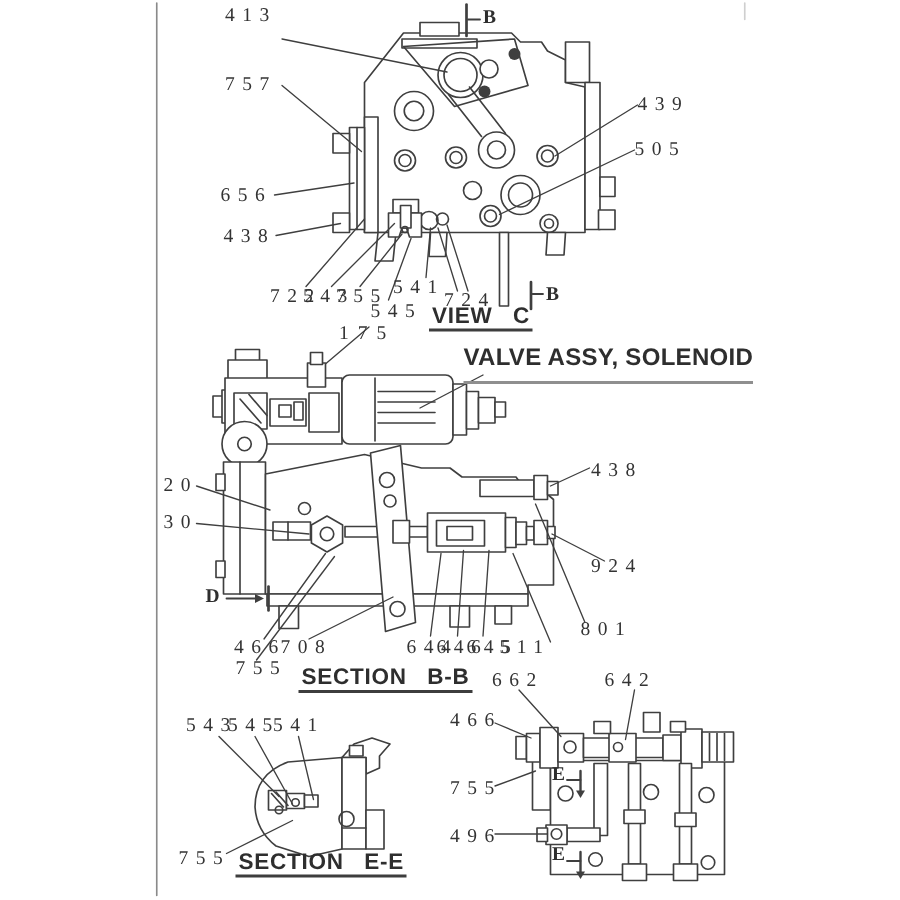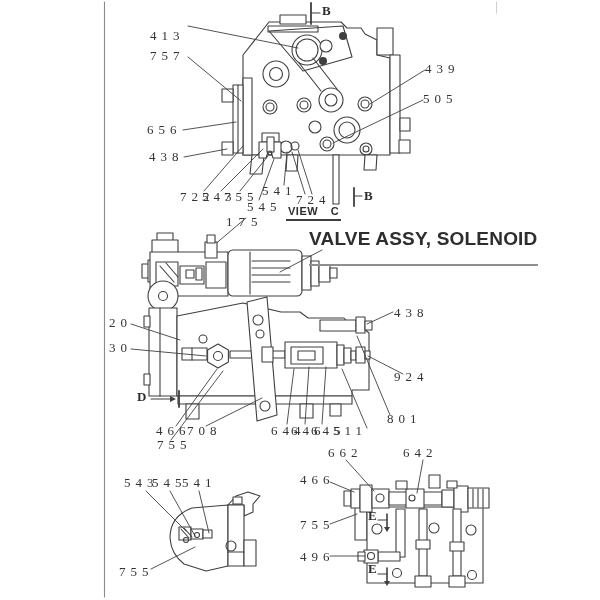--- a/index.html
+++ b/index.html
@@ -1,25 +1,25 @@
 <!DOCTYPE html>
 <html><head>
 <meta charset="utf-8">
 <style>
   html,body{margin:0;padding:0;background:#fff;}
   .canvas{position:relative;width:600px;height:600px;background:#fff;overflow:hidden;
           font-family:"Liberation Serif", serif;color:#3a3a3a;}
   .co{position:absolute;font-size:13px;letter-spacing:5px;color:#333;white-space:nowrap;line-height:13px;}
   .co2{letter-spacing:6px;}
   .seclabel{position:absolute;font-family:"Liberation Sans",sans-serif;font-weight:700;
-            font-size:11px;letter-spacing:.5px;word-spacing:9px;color:#2e2e2e;
+            font-size:15px;letter-spacing:.5px;word-spacing:9px;color:#2e2e2e;
             border-bottom:2px solid #3d3d3d;padding:0 2px 1px 2px;white-space:nowrap;line-height:14px;}
   .note{position:absolute;font-family:"Liberation Sans",sans-serif;font-weight:700;
-        font-size:19px;letter-spacing:.2px;color:#2e2e2e;border-bottom:2.5px solid #8f8f8f;
-        padding-bottom:18px;white-space:nowrap;line-height:14px;}
+        font-size:16px;letter-spacing:.2px;color:#2e2e2e;border-bottom:2.5px solid #8f8f8f;
+        padding-bottom:8px;white-space:nowrap;line-height:14px;}
   .marker{position:absolute;font-weight:700;font-size:13px;color:#2e2e2e;line-height:13px;}
   svg.art{position:absolute;left:0;top:0;}
   svg.art *{vector-effect:non-scaling-stroke;}
 </style>
 </head>
 <body>
 
 <div class="canvas">
 
   <svg class="art" width="600" height="600" viewBox="0 0 600 600" fill="none" stroke="#3f3f3f" stroke-width="1.1" stroke-linejoin="round" stroke-linecap="round">
@@ -252,21 +252,21 @@
     <g>
       <line x1="378" y1="520" x2="387" y2="520" stroke-width="1.2"></line>
       <line x1="387" y1="514" x2="387" y2="527" stroke-width="1.6"></line>
       <path d="M384,527 L390,527 L387,532 Z" fill="#3f3f3f" stroke="none"></path>
       <line x1="378" y1="574" x2="387" y2="574" stroke-width="1.2"></line>
       <line x1="387" y1="568" x2="387" y2="581" stroke-width="1.6"></line>
       <path d="M384,581 L390,581 L387,586 Z" fill="#3f3f3f" stroke="none"></path>
     </g>
   </svg>
 
-  <span class="co" style="left:150px;top:29px">413</span>
+  <span class="co" style="left:150px;top:3px">413</span>
   <span class="co" style="left:150px;top:49px">757</span>
   <span class="co" style="left:147px;top:123px">656</span>
   <span class="co" style="left:149px;top:150px">438</span>
   <span class="co" style="left:425px;top:62px">439</span>
   <span class="co" style="left:423px;top:92px">505</span>
   <span class="co" style="left:180px;top:190px">722</span>
   <span class="co" style="left:202px;top:190px">543</span>
   <span class="co" style="left:224px;top:190px">755</span>
   <span class="co" style="left:247px;top:200px">545</span>
   <span class="co" style="left:262px;top:184px">541</span>
@@ -283,25 +283,27 @@
   <span class="co" style="left:394px;top:370px">924</span>
   <span class="co" style="left:387px;top:412px">801</span>
   <span class="co" style="left:156px;top:424px">466</span>
   <span class="co" style="left:187px;top:424px">708</span>
   <span class="co" style="left:157px;top:438px">755</span>
   <span class="co" style="left:271px;top:424px">644</span>
   <span class="co" style="left:291px;top:424px">646</span>
   <span class="co" style="left:311px;top:424px">645</span>
   <span class="co" style="left:333px;top:424px">511</span>
   <span class="marker" style="left:137px;top:390px">D</span>
+  <span class="seclabel" style="left:199px;top:445px">SECTION B-B</span>
 
   <span class="co" style="left:124px;top:476px">543</span>
   <span class="co" style="left:152px;top:476px">545</span>
   <span class="co" style="left:182px;top:476px">541</span>
   <span class="co" style="left:119px;top:565px">755</span>
+  <span class="seclabel" style="left:157px;top:568px">SECTION E-E</span>
 
   <span class="co" style="left:328px;top:446px">662</span>
   <span class="co" style="left:403px;top:446px">642</span>
   <span class="co" style="left:300px;top:473px">466</span>
   <span class="co" style="left:300px;top:518px">755</span>
   <span class="co" style="left:300px;top:550px">496</span>
   <span class="marker" style="left:368px;top:509px">E</span>
   <span class="marker" style="left:368px;top:562px">E</span>
 
 </div>

